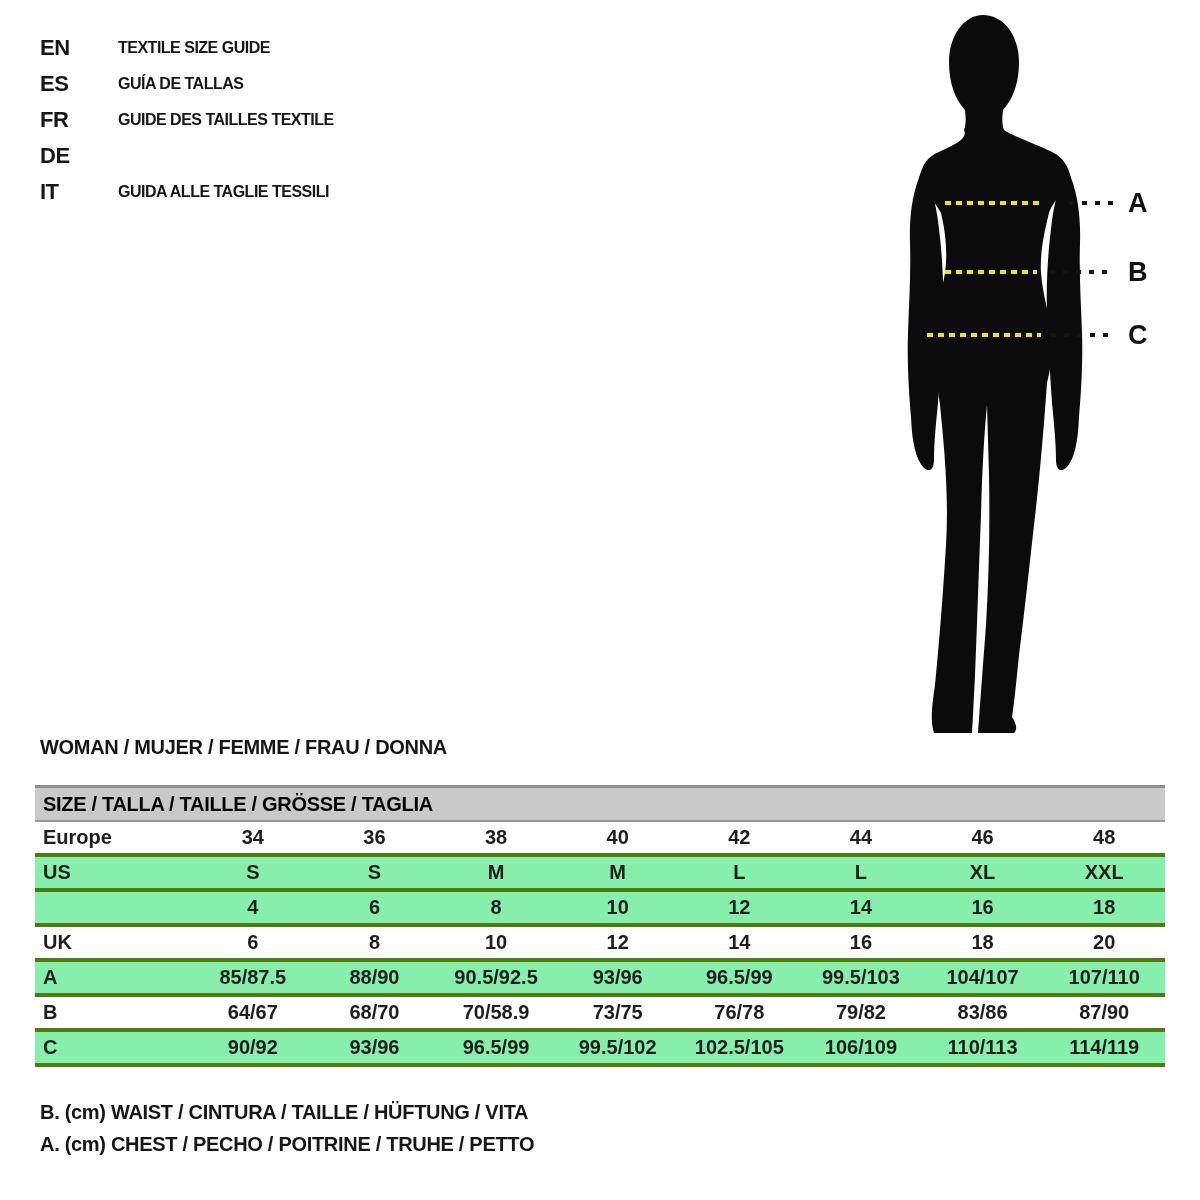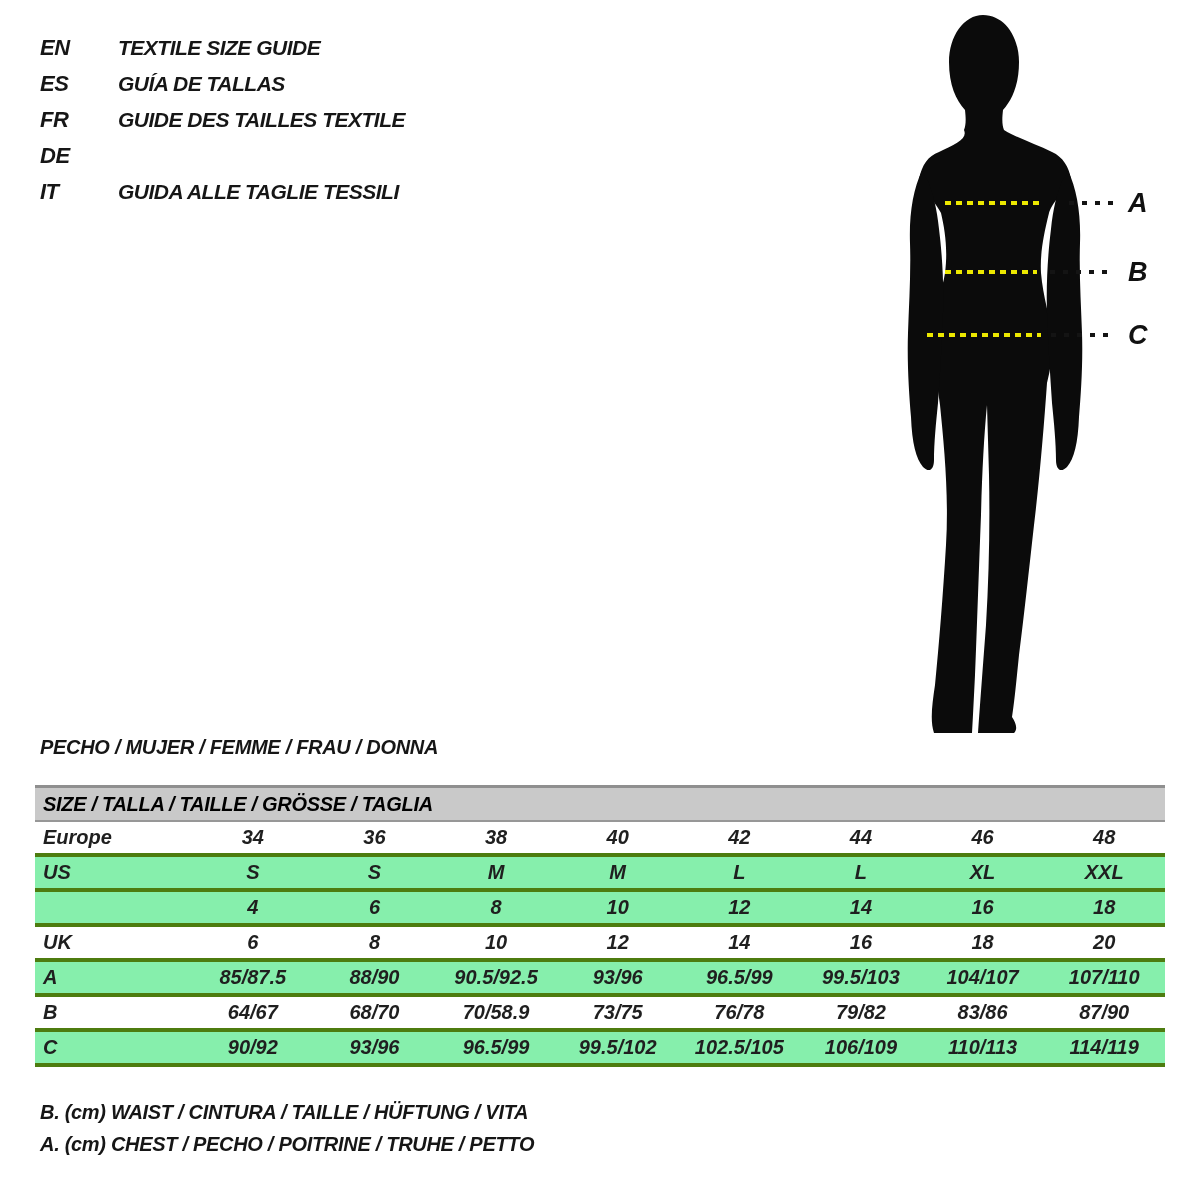--- a/index.html
+++ b/index.html
@@ -1,24 +1,24 @@
 <!DOCTYPE html>
 <html><head>
 <meta charset="utf-8">
 <style>
   html,body{margin:0;padding:0;background:#ffffff;}
   .canvas{
     position:relative;width:1200px;height:1200px;background:#ffffff;
-    font-family:"Liberation Sans",sans-serif;color:#161616;overflow:hidden;font-style:italic;
+    font-family:"Liberation Sans",sans-serif;color:#161616;overflow:hidden;
   }
   
   .lang-list{position:absolute;left:40px;top:30px;}
   .lang-row{display:flex;height:36px;align-items:center;}
   .lang-code{width:78px;font-weight:700;font-size:22px;letter-spacing:-0.5px;}
-  .lang-label{font-weight:700;font-size:21px;letter-spacing:-0.5px;white-space:nowrap;}
+  .lang-label{font-weight:700;font-size:16px;letter-spacing:-0.5px;white-space:nowrap;}
   
   .silhouette{position:absolute;left:855px;top:5px;width:280px;height:740px;}
   
   .measure{position:absolute;left:0;width:1200px;height:6px;}
   .measure .dash-yellow{position:absolute;top:0;height:4px;
     background:repeating-linear-gradient(to right,#ece800 0 6px,transparent 6px 11px);}
   .measure .dash-black{position:absolute;top:0;height:4px;
     background:repeating-linear-gradient(to right,#141414 0 5px,transparent 5px 13px);}
   .measure .measure-label{position:absolute;top:-13px;font-size:27px;font-weight:700;color:#111;}
   .measure-a{top:201px;}
@@ -104,21 +104,21 @@
     <span class="dash-yellow"></span>
     <span class="dash-black"></span>
     <span class="measure-label">B</span>
   </div>
   <div class="measure measure-c">
     <span class="dash-yellow"></span>
     <span class="dash-black"></span>
     <span class="measure-label">C</span>
   </div>
 
-  <div class="section-title">PECHO / MUJER / FEMME / FRAU / DONNA</div>
+  <div class="section-title">WOMAN / MUJER / FEMME / FRAU / DONNA</div>
 
   <table class="size-table">
     <colgroup>
       <col style="width:157px">
       <col>
         <col>
         <col>
         <col>
         <col>
         <col>

